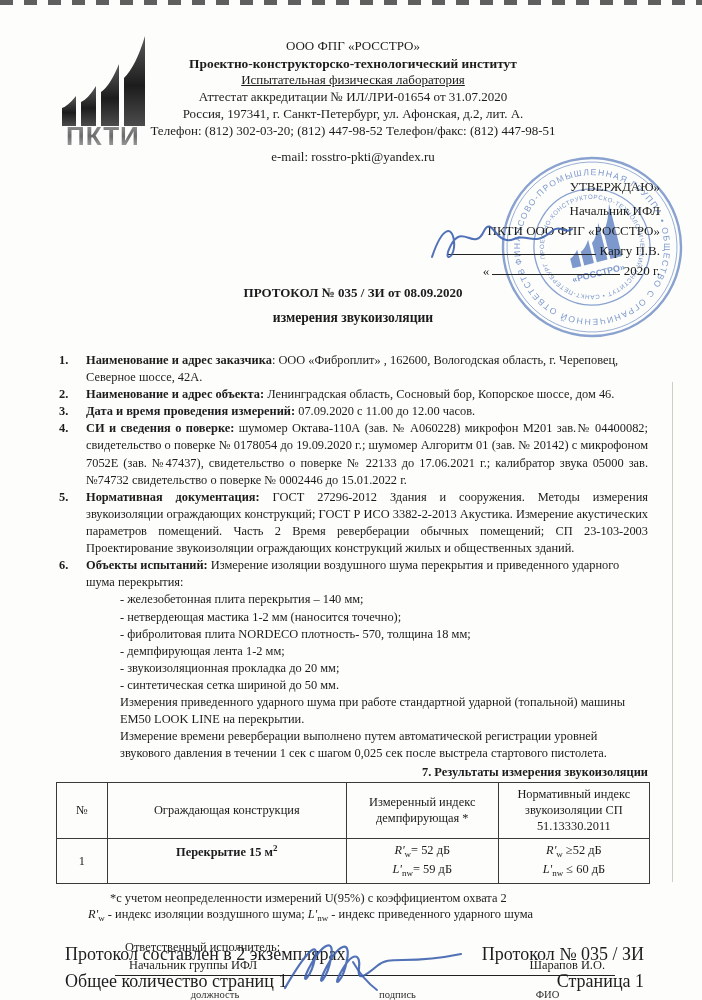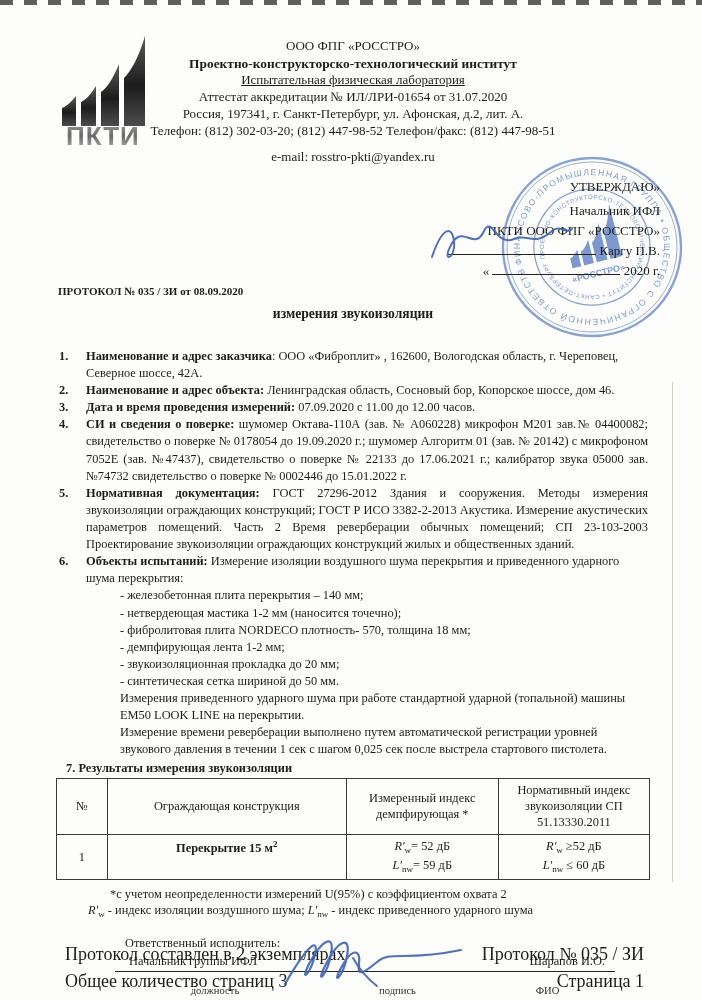--- a/index.html
+++ b/index.html
@@ -21,30 +21,30 @@
   .approve-wrap{position:relative;height:118px;}
   .stamp{position:absolute;left:440px;top:-12px;width:188px;height:188px;opacity:.8;z-index:1;
          transform:rotate(-14deg);}
   .approve{position:absolute;right:-12px;top:12px;width:300px;text-align:right;font-size:13px;
            line-height:1.55;z-index:2;}
   .approve .gap{height:4px;}
   .uline{display:inline-block;border-bottom:1.2px solid #222;}
   .sig-kargu{position:absolute;right:72px;top:52px;width:150px;height:52px;z-index:3;}
 
   
-  .title1{font-weight:bold;font-size:11px;margin-top:2px;}
+  .title1{text-align:center;font-weight:bold;font-size:13px;margin-top:2px;}
   .title2{text-align:center;font-weight:bold;font-size:13.6px;margin-top:9px;margin-bottom:26px;}
 
   
   .item{display:flex;line-height:1.38;}
   .inum{flex:none;width:27px;font-weight:bold;padding-left:1px;}
   .itext{flex:1;}
   .just .itext{text-align:justify;}
   .sub,.para{margin-left:62px;line-height:1.38;}
-  .h7{font-weight:bold;margin:2px 0 2px 8px;}
+  .h7{font-weight:bold;margin:2px 0 2px 8px;text-align:right;}
 
   
   table.res{border-collapse:collapse;width:594px;margin-left:-2px;}
   table.res th,table.res td{border:1.3px solid #3a3a3a;padding:3px 6px;font-weight:normal;
         text-align:center;vertical-align:middle;line-height:1.32;font-size:12.4px;}
   table.res .c-num{width:42px;}
   table.res .c-constr{width:250px;}
   table.res .c-meas{width:148px;}
   table.res td.constr{text-align:center;vertical-align:top;padding:4px 7px;font-weight:bold;}
   .mline i{font-style:italic;}
@@ -241,20 +241,20 @@
     <div class="exec-labels">
       <span class="lab-pos">должность</span>
       <span class="lab-sig">подпись</span>
       <span class="lab-fio">ФИО</span>
     </div>
   </div>
 
   <div class="footer">
     <div>
       <div>Протокол составлен в 2 экземплярах</div>
-      <div>Общее количество страниц 3</div>
+      <div>Общее количество страниц 1</div>
     </div>
     <div class="right">
       <div>Протокол № 035 / ЗИ</div>
       <div>Страница 1</div>
     </div>
   </div>
 </div>
 
 </body></html>

